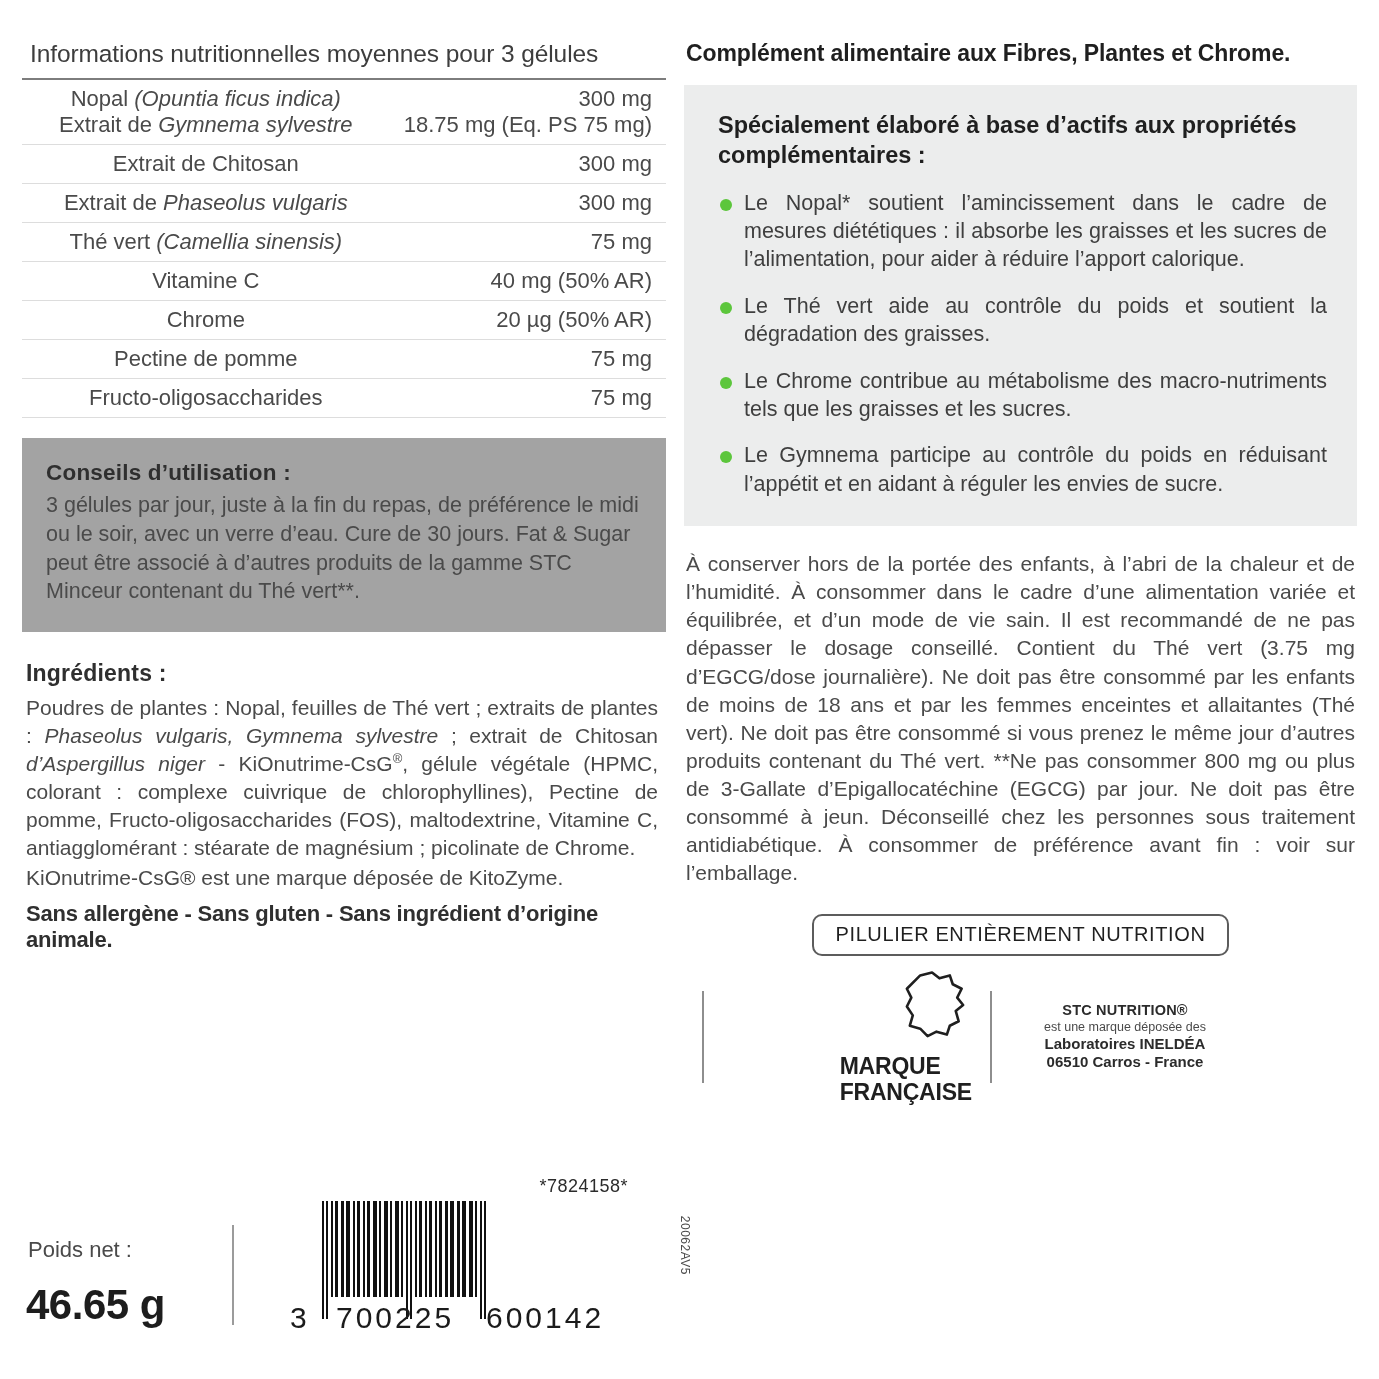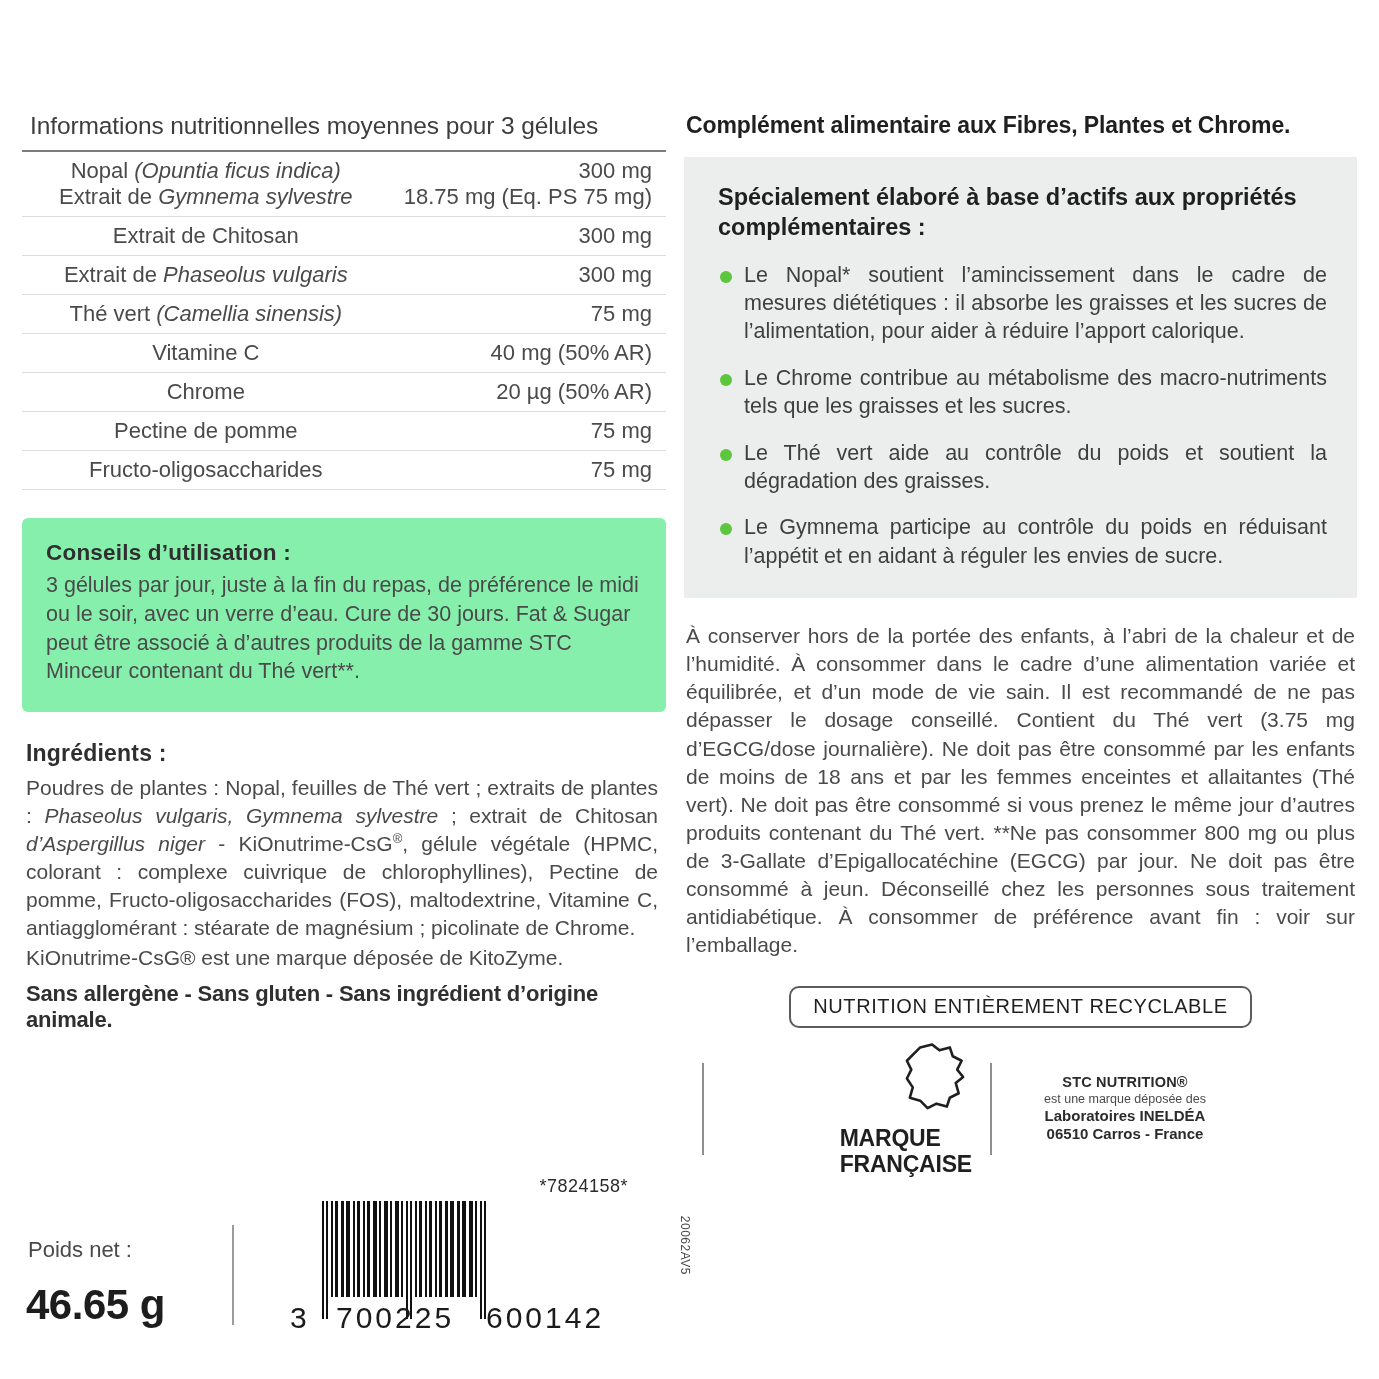--- a/index.html
+++ b/index.html
@@ -14,21 +14,21 @@
     color: #3b3b3b;
     position: relative;
     overflow: hidden;
   }
   .page {
     position: relative;
     width: 1379px;
     height: 1379px;
     display: flex;
     box-sizing: border-box;
-    padding: 112px 22px 20px 22px;
+    padding: 40px 22px 20px 22px;
   }
   .col-left {
     width: 662px;
     padding-right: 18px;
     box-sizing: border-box;
     position: relative;
   }
   .col-right {
     width: 673px;
     box-sizing: border-box;
@@ -63,25 +63,24 @@
   .nutri-foot {
     margin-top: 14px;
     font-size: 15.5px;
     color: #5a5a5a;
     text-align: right;
     padding-right: 8px;
   }
 
   
   .grey-box {
-    background: #86efac;
-    margin-top: 28px;
+    background: #a3a3a3;
+    margin-top: 20px;
     padding: 22px 26px 26px 24px;
     box-sizing: border-box;
-    border-radius: 6px;
   }
   .grey-box .gb-title {
     font-size: 22.5px;
     font-weight: bold;
     color: #2f2f2f;
     margin-bottom: 5px;
     letter-spacing: 0.2px;
   }
   .grey-box .gb-text {
     font-size: 21.5px;
@@ -397,32 +396,32 @@
   </div>
 
   <div class="col-right">
 
     <div class="r-head">Complément alimentaire aux Fibres, Plantes et Chrome.</div>
 
     <div class="claims-box">
       <div class="claims-title">Spécialement élaboré à base d’actifs aux propriétés complémentaires :</div>
       <ul class="claims" id="claims-list">
           <li><span class="dot" style="background: rgb(92, 198, 60);"></span><span>Le Nopal* soutient l’amincissement dans le cadre de mesures diététiques : il absorbe les graisses et les sucres de l’alimentation, pour aider à réduire l’apport calorique.</span></li>
+          <li><span class="dot" style="background: rgb(92, 198, 60);"></span><span>Le Thé vert aide au contrôle du poids et soutient la dégradation des graisses.</span></li>
           <li><span class="dot" style="background: rgb(92, 198, 60);"></span><span>Le Chrome contribue au métabolisme des macro-nutriments tels que les graisses et les sucres.</span></li>
-          <li><span class="dot" style="background: rgb(92, 198, 60);"></span><span>Le Thé vert aide au contrôle du poids et soutient la dégradation des graisses.</span></li>
           <li><span class="dot" style="background: rgb(92, 198, 60);"></span><span>Le Gymnema participe au contrôle du poids en réduisant l’appétit et en aidant à réguler les envies de sucre.</span></li>
         </ul>
     </div>
 
     <div class="reco-wrap">
       <div class="reco-body">À conserver hors de la portée des enfants, à l’abri de la chaleur et de l’humidité. À consommer dans le cadre d’une alimentation variée et équilibrée, et d’un mode de vie sain. Il est recommandé de ne pas dépasser le dosage conseillé. Contient du Thé vert (3.75 mg d’EGCG/dose journalière). Ne doit pas être consommé par les enfants de moins de 18 ans et par les femmes enceintes et allaitantes (Thé vert). Ne doit pas être consommé si vous prenez le même jour d’autres produits contenant du Thé vert. **Ne pas consommer 800 mg ou plus de 3-Gallate d’Epigallocatéchine (EGCG) par jour. Ne doit pas être consommé à jeun. Déconseillé chez les personnes sous traitement antidiabétique. À consommer de préférence avant fin : voir sur l’emballage.</div>
     </div>
 
     <div class="recycle-wrap">
-      <span class="recycle-badge">NUTRITION ENTIÈREMENT RECYCLABLE</span>
+      <span class="recycle-badge">PILULIER ENTIÈREMENT NUTRITION</span>
     </div>
 
     <div class="footer-row">
 
 
       <div class="f-div"></div>
 
       <div class="f-cell marque-cell" style="width:250px">
         <svg width="74" height="74" viewBox="0 0 100 100">
           <path d="M30 10 L46 6 L56 14 L70 10 L74 22 L86 28 L80 40 L88 50 L78 58 L82 72 L70 78 L66 90 L52 86 L40 92 L30 82 L16 78 L20 64 L12 52 L18 40 L12 28 Z" fill="none" stroke="#1f1f1f" stroke-width="3.5" stroke-linejoin="round"></path>

